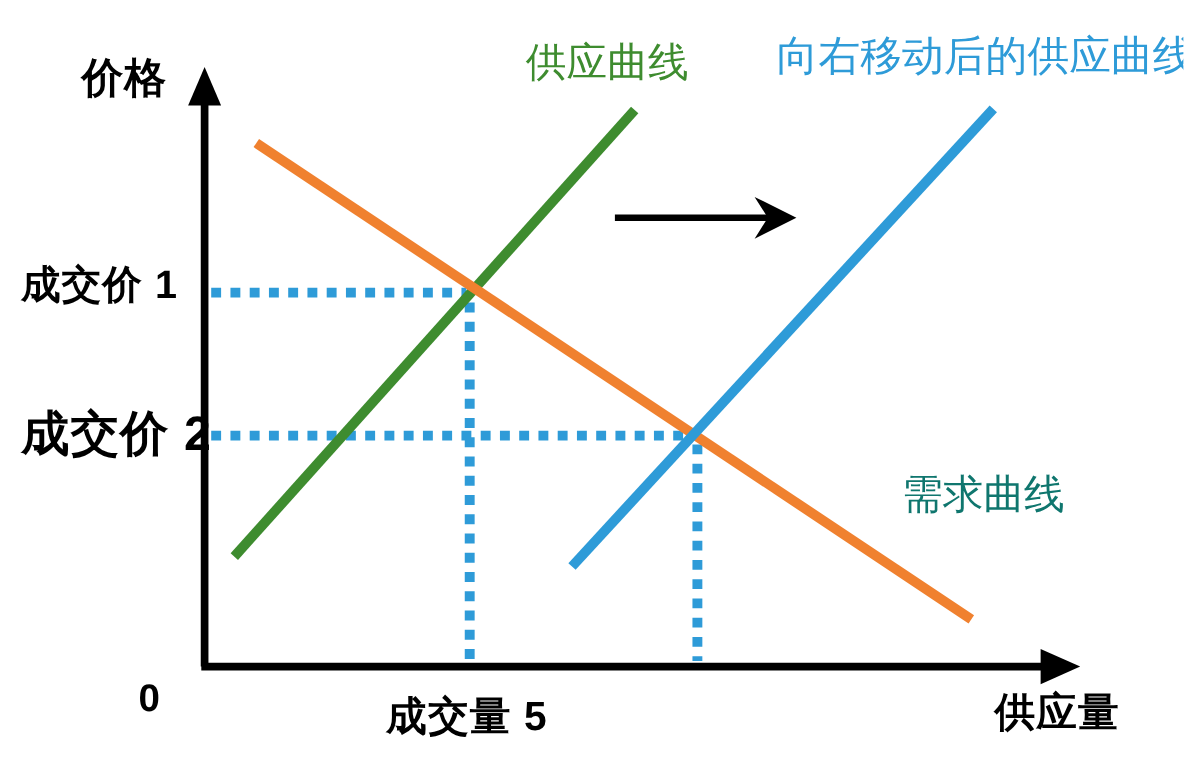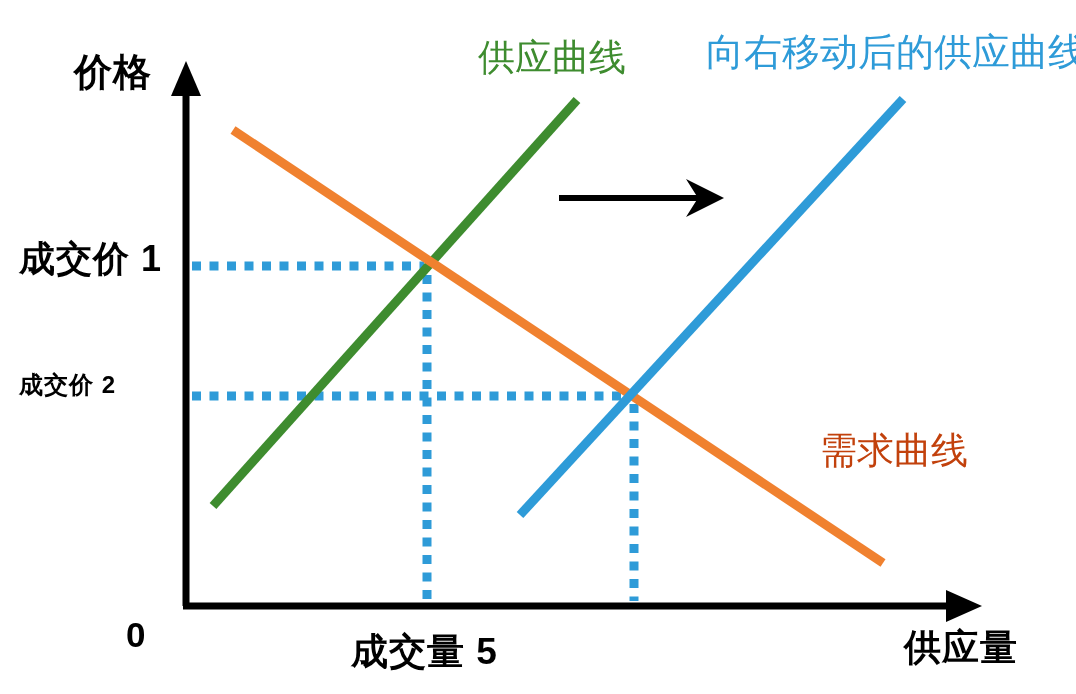--- a/index.html
+++ b/index.html
@@ -42,19 +42,19 @@
     <line x1="559" y1="198" x2="706" y2="198" stroke-width="6" stroke="#000000"></line>
     <polygon points="724,198 686,179 698,198 686,217" fill="#000000"></polygon>
   </svg>
 
   <div class="lbl black" style="left:74px;top:53px;font-size:38px;">价格</div>
   <div class="lbl black" style="left:126px;top:617px;font-size:35px;">0</div>
   <div class="lbl black" style="left:904px;top:629px;font-size:37px;">供应量</div>
 
   <div class="lbl curve" style="left: 478px; top: 39px; font-size: 37px; color: rgb(62, 140, 47);">供应曲线</div>
   <div class="lbl curve" style="left: 706px; top: 33px; font-size: 38px; color: rgb(46, 155, 216);">向右移动后的供应曲线</div>
-  <div class="lbl curve" style="left: 820px; top: 432px; font-size: 37px; color: #c2410c;">需求曲线</div>
+  <div class="lbl curve" style="left: 820px; top: 432px; font-size: 37px; color: #0f766e;">需求曲线</div>
 
   <div class="lbl black" style="left:19px;top:241px;font-size:36px;">成交价 1</div>
-  <div class="lbl black" style="left:19px;top:373px;font-size:24px;">成交价 2</div>
+  <div class="lbl black" style="left:19px;top:373px;font-size:44px;">成交价 2</div>
   <div class="lbl black" style="left:351px;top:633px;font-size:37px;">成交量 5</div>
 
 </div>
 
 </body></html>

